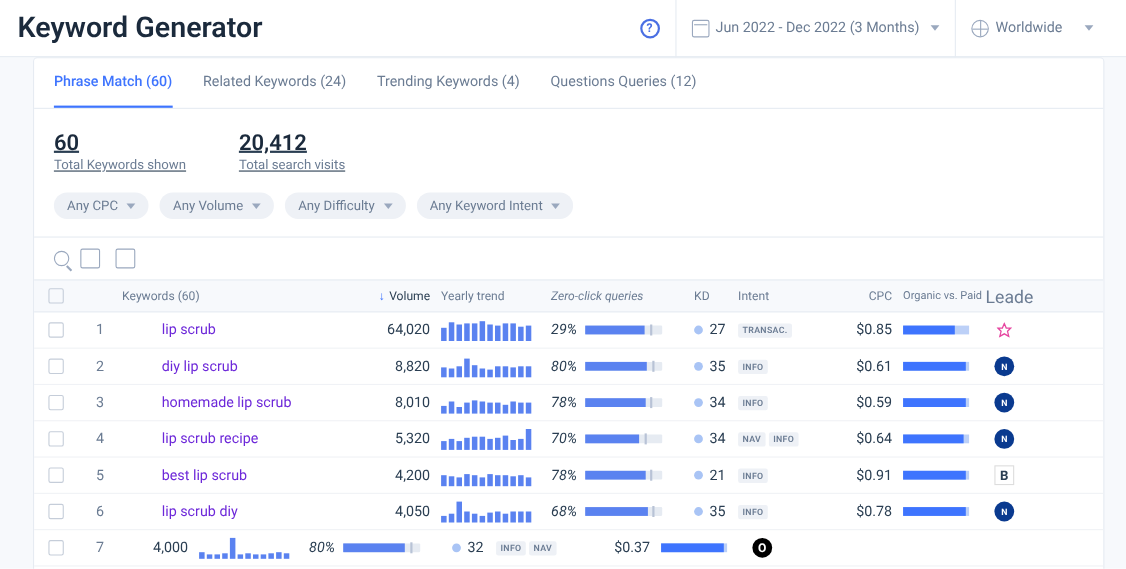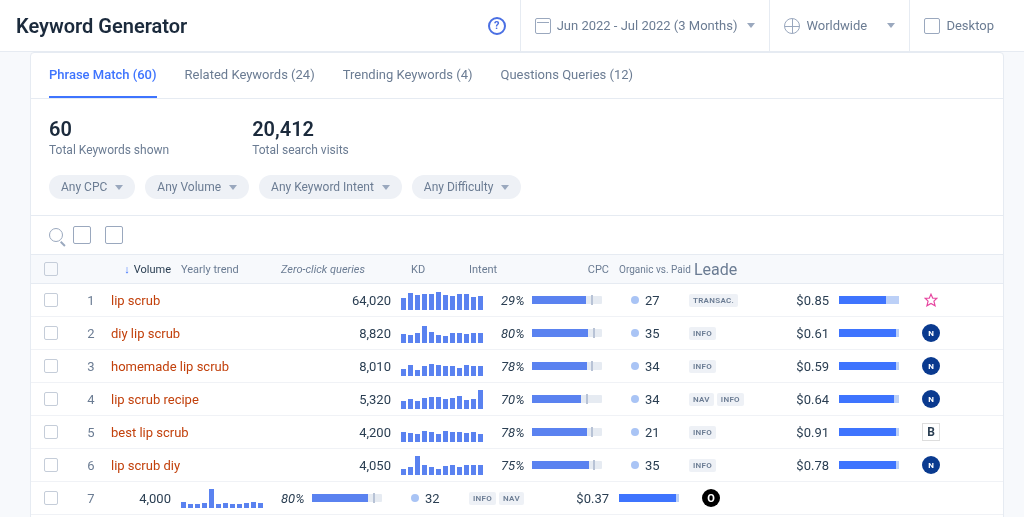--- a/index.html
+++ b/index.html
@@ -1,57 +1,57 @@
 <!DOCTYPE html>
 <html><head>
 <meta charset="utf-8">
 <style>
 * { box-sizing: border-box; margin: 0; padding: 0; }
 body { font-family: -apple-system, BlinkMacSystemFont, "Segoe UI", Roboto, sans-serif; font-size: 13px; color: #2a3e52; background: #f7f9fc; width: 1024px; height: 517px; overflow: hidden; }
 .header { display: flex; align-items: center; background: #fff; border-bottom: 1px solid #e6ebf2; height: 52px; padding: 0 16px; }
-.title { font-size: 20px; font-weight: 600; color: #1b2a3c; flex: 1; }
+.title { font-size: 26px; font-weight: 600; color: #1b2a3c; flex: 1; }
 .hcontrol { display: flex; align-items: center; gap: 6px; padding: 0 14px; height: 52px; border-left: 1px solid #e6ebf2; color: #6b7c93; cursor: pointer; }
 .help-icon { width: 18px; height: 18px; border: 2px solid #4a6fe3; border-radius: 50%; color: #4a6fe3; font-size: 11px; font-weight: 700; display: flex; align-items: center; justify-content: center; margin-right: 14px; }
 .cal-icon, .globe-icon, .monitor-icon { width: 16px; height: 16px; display: inline-block; }
 .cal-icon { border: 1.5px solid #9aa8be; border-radius: 2px; position: relative; }
 .cal-icon::before { content: ""; position: absolute; top: 3px; left: 1px; right: 1px; height: 1px; background: #9aa8be; }
 .globe-icon { border: 1.5px solid #9aa8be; border-radius: 50%; position: relative; }
 .globe-icon::before { content: ""; position: absolute; top: 0; bottom: 0; left: 50%; width: 1px; background: #9aa8be; }
 .globe-icon::after { content: ""; position: absolute; left: 0; right: 0; top: 50%; height: 1px; background: #9aa8be; }
 .monitor-icon { border: 1.5px solid #9aa8be; border-radius: 2px; position: relative; }
 .chev { width: 0; height: 0; border-left: 4px solid transparent; border-right: 4px solid transparent; border-top: 5px solid #9aa8be; margin-left: 4px; }
 .panel { background: #fff; margin: 0 20px 0 30px; border: 1px solid #e6ebf2; border-radius: 4px; }
 .tabs { display: flex; gap: 28px; padding: 0 18px; border-bottom: 1px solid #e6ebf2; }
 .tab { padding: 14px 0; color: #6b7c93; font-size: 13px; cursor: pointer; border-bottom: 2px solid transparent; }
 .tab.active { color: #3e74fe; border-bottom-color: #3e74fe; font-weight: 500; }
-.stats { display: flex; gap: 83px; padding: 18px; }
+.stats { display: flex; gap: 48px; padding: 18px; text-decoration: underline; }
 .statnum { font-size: 20px; font-weight: 600; color: #1b2a3c; }
 .statlbl { font-size: 12px; color: #6b7c93; margin-top: 2px; }
 .filters { display: flex; gap: 10px; padding: 0 18px 16px; }
 .filter { background: #eef1f6; color: #6b7c93; border-radius: 14px; padding: 5px 12px; font-size: 12px; display: flex; align-items: center; gap: 4px; cursor: pointer; }
 .searchrow { display: flex; align-items: center; padding: 10px 18px; border-top: 1px solid #e6ebf2; }
 .search-icon { width: 14px; height: 14px; border: 1.5px solid #9aa8be; border-radius: 50%; position: relative; margin-right: 10px; }
 .search-icon::after { content: ""; position: absolute; width: 6px; height: 1.5px; background: #9aa8be; bottom: -3px; right: -4px; transform: rotate(45deg); }
 .search-input { border: none; outline: none; font-size: 13px; color: #9aa8be; flex: 1; background: transparent; }
 .toolicons { display: flex; gap: 14px; color: #9aa8be; }
 .toolicon { width: 18px; height: 18px; border: 1.5px solid #9aa8be; border-radius: 2px; }
 .thead { display: flex; align-items: center; background: #f7f9fc; border-top: 1px solid #e6ebf2; border-bottom: 1px solid #e6ebf2; font-size: 11px; color: #6b7c93; height: 30px; }
 .row { display: flex; align-items: center; height: 33px; border-bottom: 1px solid #f0f2f6; font-size: 13px; }
 .c-check { width: 40px; display: flex; justify-content: center; }
 .c-idx { width: 40px; text-align: center; color: #6b7c93; }
 .c-kw { width: 220px; }
-.c-kw a { color: #c2410c; text-decoration: none; }
+.c-kw a { color: #6d28d9; text-decoration: none; margin-left: 36px; }
 .c-vol { width: 70px; text-align: right; padding-right: 10px; color: #2a3e52; }
 .c-trend { width: 100px; display: flex; align-items: flex-end; gap: 2px; height: 20px; }
 .tbar { width: 5px; background: #5a82f0; }
 .c-zero { width: 130px; display: flex; align-items: center; gap: 8px; font-style: italic; }
 .zerobar { width: 70px; height: 8px; background: #e6ebf2; border-radius: 1px; position: relative; }
 .zerofill { height: 100%; background: #5a82f0; }
 .zeromark { position: absolute; top: -1px; width: 2px; height: 10px; background: #b8c3d6; }
-.c-kd { width: 58px; display: flex; align-items: center; gap: 6px; }
+.c-kd { width: 40px; display: flex; align-items: center; gap: 6px; }
 .kddot { width: 8px; height: 8px; border-radius: 50%; background: #a9c4f5; }
 .c-intent { width: 90px; display: flex; gap: 3px; }
 .ibadge { font-size: 8px; font-weight: 600; letter-spacing: 0.3px; padding: 2px 4px; border-radius: 2px; background: #eef1f6; color: #6b7c93; }
 .c-cpc { width: 60px; text-align: right; padding-right: 10px; }
 .c-ovp { width: 75px; display: flex; align-items: center; }
 .ovpbar { width: 60px; height: 8px; background: #bcd0f7; display: flex; }
 .ovporg { background: #3e74fe; height: 100%; }
 .c-lead { width: 34px; display: flex; justify-content: center; }
 .leader-badge { width: 18px; height: 18px; border-radius: 50%; background: #0a3a8f; display: flex; align-items: center; justify-content: center; color: #fff; font-size: 8px; font-weight: bold; }
 .star { width: 14px; height: 14px; color: #e646a0; }
@@ -59,31 +59,27 @@
 .sortarr { color: #3e74fe; margin-right: 4px; }
 </style>
 </head>
 <body>
 
 <div class="header">
   <div class="title">Keyword Generator</div>
   <div class="help-icon">?</div>
   <div class="hcontrol">
     <span class="cal-icon"></span>
-    <span>Jun 2022 - Jul 2022 (3 Months)</span>
+    <span>Jun 2022 - Dec 2022 (3 Months)</span>
     <span class="chev"></span>
   </div>
   <div class="hcontrol" style="width:140px">
     <span class="globe-icon"></span>
     <span style="flex:1">Worldwide</span>
     <span class="chev"></span>
-  </div>
-  <div class="hcontrol">
-    <span class="monitor-icon"></span>
-    <span>Desktop</span>
   </div>
 </div>
 
 <div class="panel">
   <div class="tabs" id="tabs">
       <div class="tab active">Phrase Match (60)</div>
       <div class="tab">Related Keywords (24)</div>
       <div class="tab">Trending Keywords (4)</div>
       <div class="tab">Questions Queries (12)</div>
     </div>
@@ -100,40 +96,41 @@
   <div class="filters" id="filters">
       <div class="filter">
         <span>Any CPC</span>
         <span class="chev"></span>
       </div>
       <div class="filter">
         <span>Any Volume</span>
         <span class="chev"></span>
       </div>
       <div class="filter">
+        <span>Any Difficulty</span>
+        <span class="chev"></span>
+      </div>
+      <div class="filter">
         <span>Any Keyword Intent</span>
-        <span class="chev"></span>
-      </div>
-      <div class="filter">
-        <span>Any Difficulty</span>
         <span class="chev"></span>
       </div>
     </div>
   <div class="searchrow">
     <span class="search-icon"></span>
     <div class="toolicons">
       <span class="toolicon"></span>
       <span class="toolicon"></span>
     </div>
   </div>
   <div class="thead">
     <div class="c-check">
         <div class="checkbox"></div>
       </div>
     <div class="c-idx"></div>
+    <div class="c-kw">Keywords (60)</div>
     <div class="c-vol"><span class="sortarr">↓</span><span>Volume</span></div>
     <div class="c-trend" style="align-items:center">Yearly trend</div>
     <div class="c-zero">Zero-click queries</div>
     <div class="c-kd">KD</div>
     <div class="c-intent">Intent</div>
     <div class="c-cpc">CPC</div>
     <div class="c-ovp" style="font-size:10px">Organic vs. Paid</div>
     <div class="c-lead" style="font-size:16px;justify-content:flex-start">Leade</div>
   </div>
   <div id="rows">
@@ -380,21 +377,21 @@
           <div class="tbar" style="height:7.6000000000000005px"></div>
           <div class="tbar" style="height:5.6000000000000005px"></div>
           <div class="tbar" style="height:9px"></div>
           <div class="tbar" style="height:10px"></div>
           <div class="tbar" style="height:8px"></div>
           <div class="tbar" style="height:9.600000000000001px"></div>
           <div class="tbar" style="height:10px"></div>
           <div class="tbar" style="height:10.4px"></div>
         </div>
         <div class="c-zero">
-          <span>75%</span>
+          <span>68%</span>
           <div class="zerobar">
             <div class="zerofill" style="width:81%"></div>
             <div class="zeromark" style="left:87%"></div>
           </div>
         </div>
         <div class="c-kd">
           <span class="kddot"></span>
           <span>35</span>
         </div>
         <div class="c-intent">

